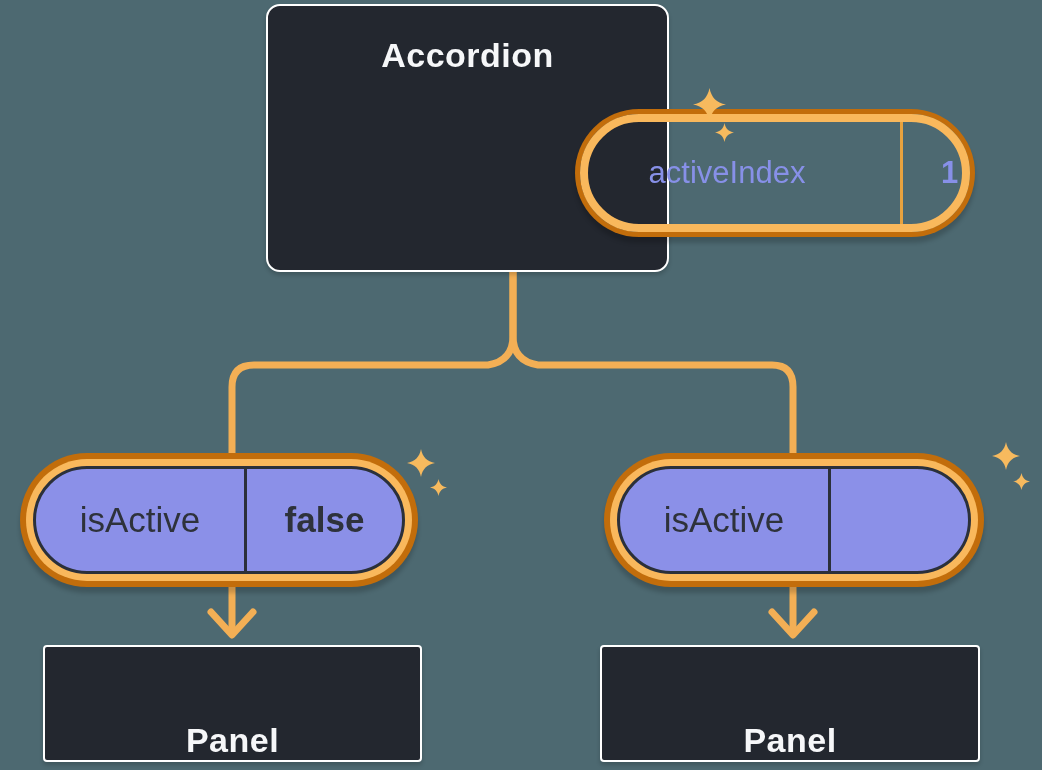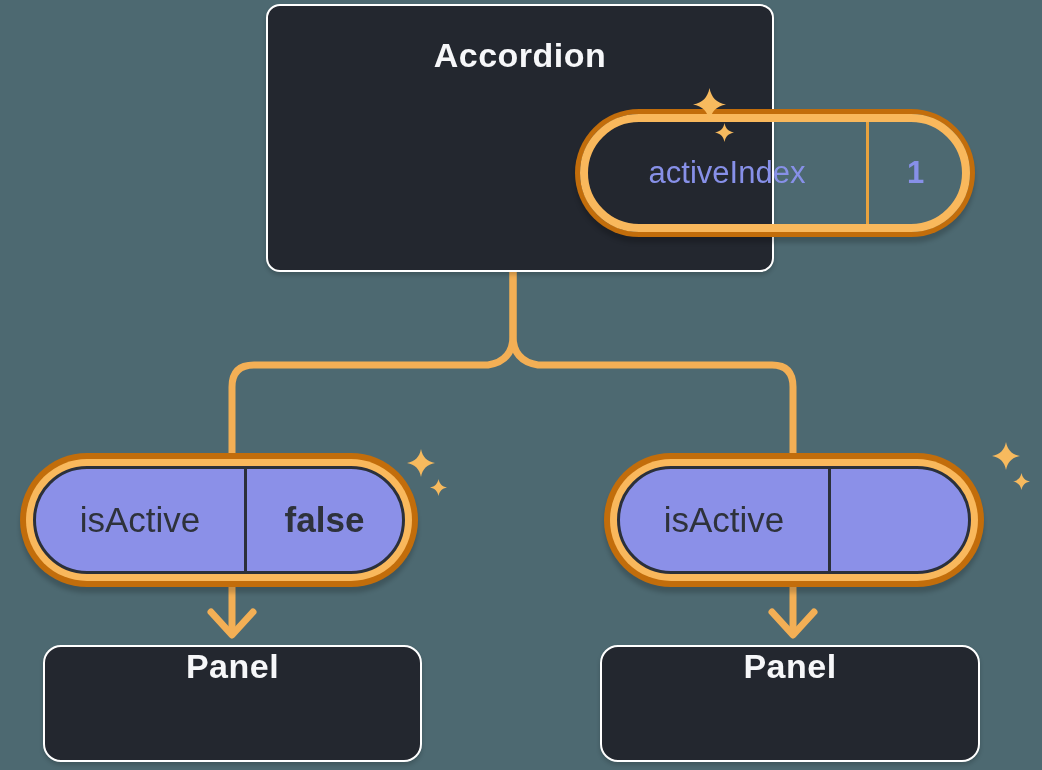--- a/index.html
+++ b/index.html
@@ -8,32 +8,32 @@
     background:var(--background,#4D6971);
     font-family:"Liberation Sans", sans-serif;
     overflow:hidden;
   }
   .node {
     position:absolute; box-sizing:border-box;
     background:var(--node-bg,#23272F);
     border:2px solid var(--node-border,#fff);
     box-shadow:0 3px 4px rgba(0,0,0,.18);
   }
-  .accordion { left:266px; top:4px; width:508px; height:268px; border-radius:14px; }
+  .accordion { left:266px; top:4px; width:403px; height:268px; border-radius:14px; }
   .node-title {
     position:absolute; left:0; right:0; top:30px; text-align:center;
     font-size:34px; font-weight:600; letter-spacing:.5px;
     color:var(--node-text,#F6F7F9);
   }
   .state-pill {
     position:absolute; left:312px; top:108px; width:390px; height:118px;
     box-sizing:border-box; border:8px solid var(--ring-light,#F9B85C);
     border-radius:999px;
     box-shadow:0 0 0 5px var(--ring-dark,#C26D0B), 0 6px 4px 5px rgba(0,0,0,.18);
-    display:flex; align-items:stretch;
+    display:flex; align-items:stretch;gap:34px;
   }
   .state-pill .cell {
     display:flex; align-items:center; justify-content:center;
     font-size:31px; color:var(--purple-text,#8790E8);
   }
   .state-pill .cell.name  { width:278px; }
   .state-pill .cell.value { flex:1; font-weight:700; }
   .vdiv-orange { width:3px; background:var(--divider-orange,#E8A23E); }
 
   .prop-pill {
@@ -49,21 +49,21 @@
   .prop-pill.p-left  { left:33px;  width:372px; }
   .prop-pill.p-right { left:617px; width:354px; }
   .prop-pill .cell {
     display:flex; align-items:center; justify-content:center;
     font-size:35px; color:var(--dark-text,#2E323B);
   }
   .prop-pill .cell.name  { width:208px; }
   .prop-pill .cell.value { flex:1; font-weight:700; }
   .vdiv-dark { width:3px; background:var(--dark-border,#2B303A); }
 
-  .panel { border-radius:18px; display:flex; align-items:flex-start; justify-content:center;
+  .panel { border-radius:4px; display:flex; align-items:flex-end; justify-content:center;
            font-size:34px; font-weight:600; letter-spacing:.5px; color:var(--node-text,#F6F7F9); }
   .panel.p-left  { left:43px;  top:645px; width:379px; height:117px; }
   .panel.p-right { left:600px; top:645px; width:380px; height:117px; }
 
   .wires { position:absolute; left:0; top:0; width:1042px; height:770px; pointer-events:none; }
   .wires path { stroke:var(--wire,#F3AF55); stroke-width:7; fill:none;
                 stroke-linecap:round; stroke-linejoin:round; }
 
   .sparkle { position:absolute; fill:var(--sparkle,#F7BA5E); }
   .sp-top-big    { left:693px; top:88px;  width:33px; height:33px; }

